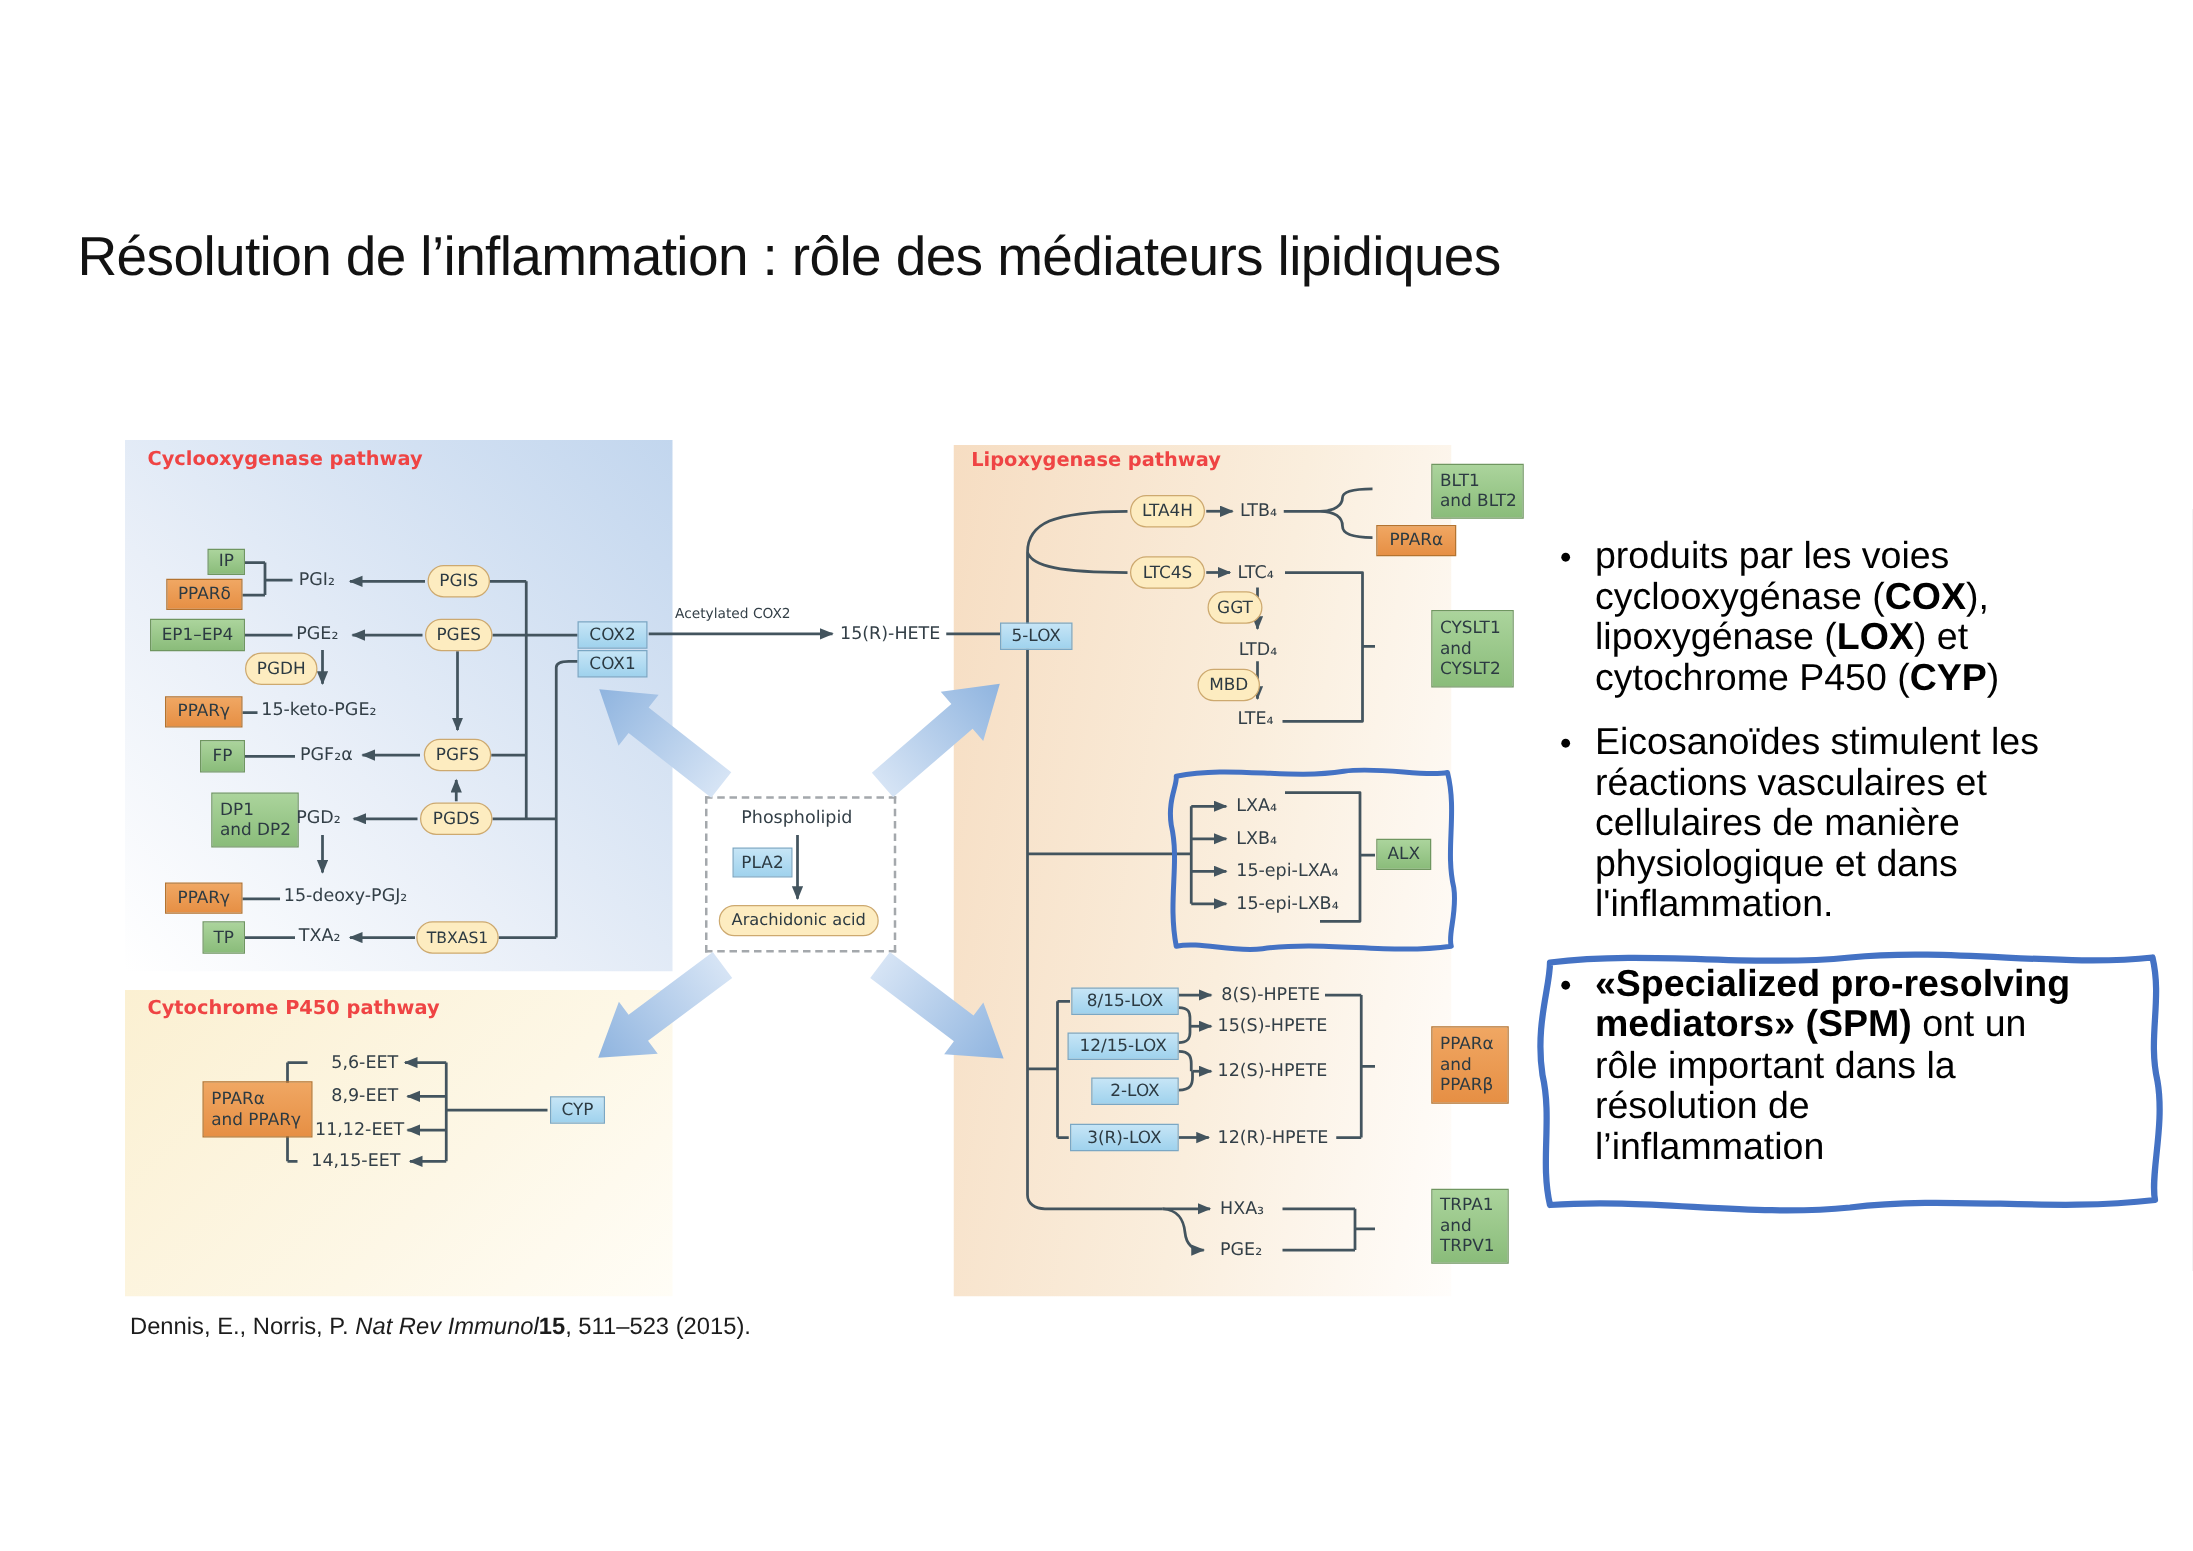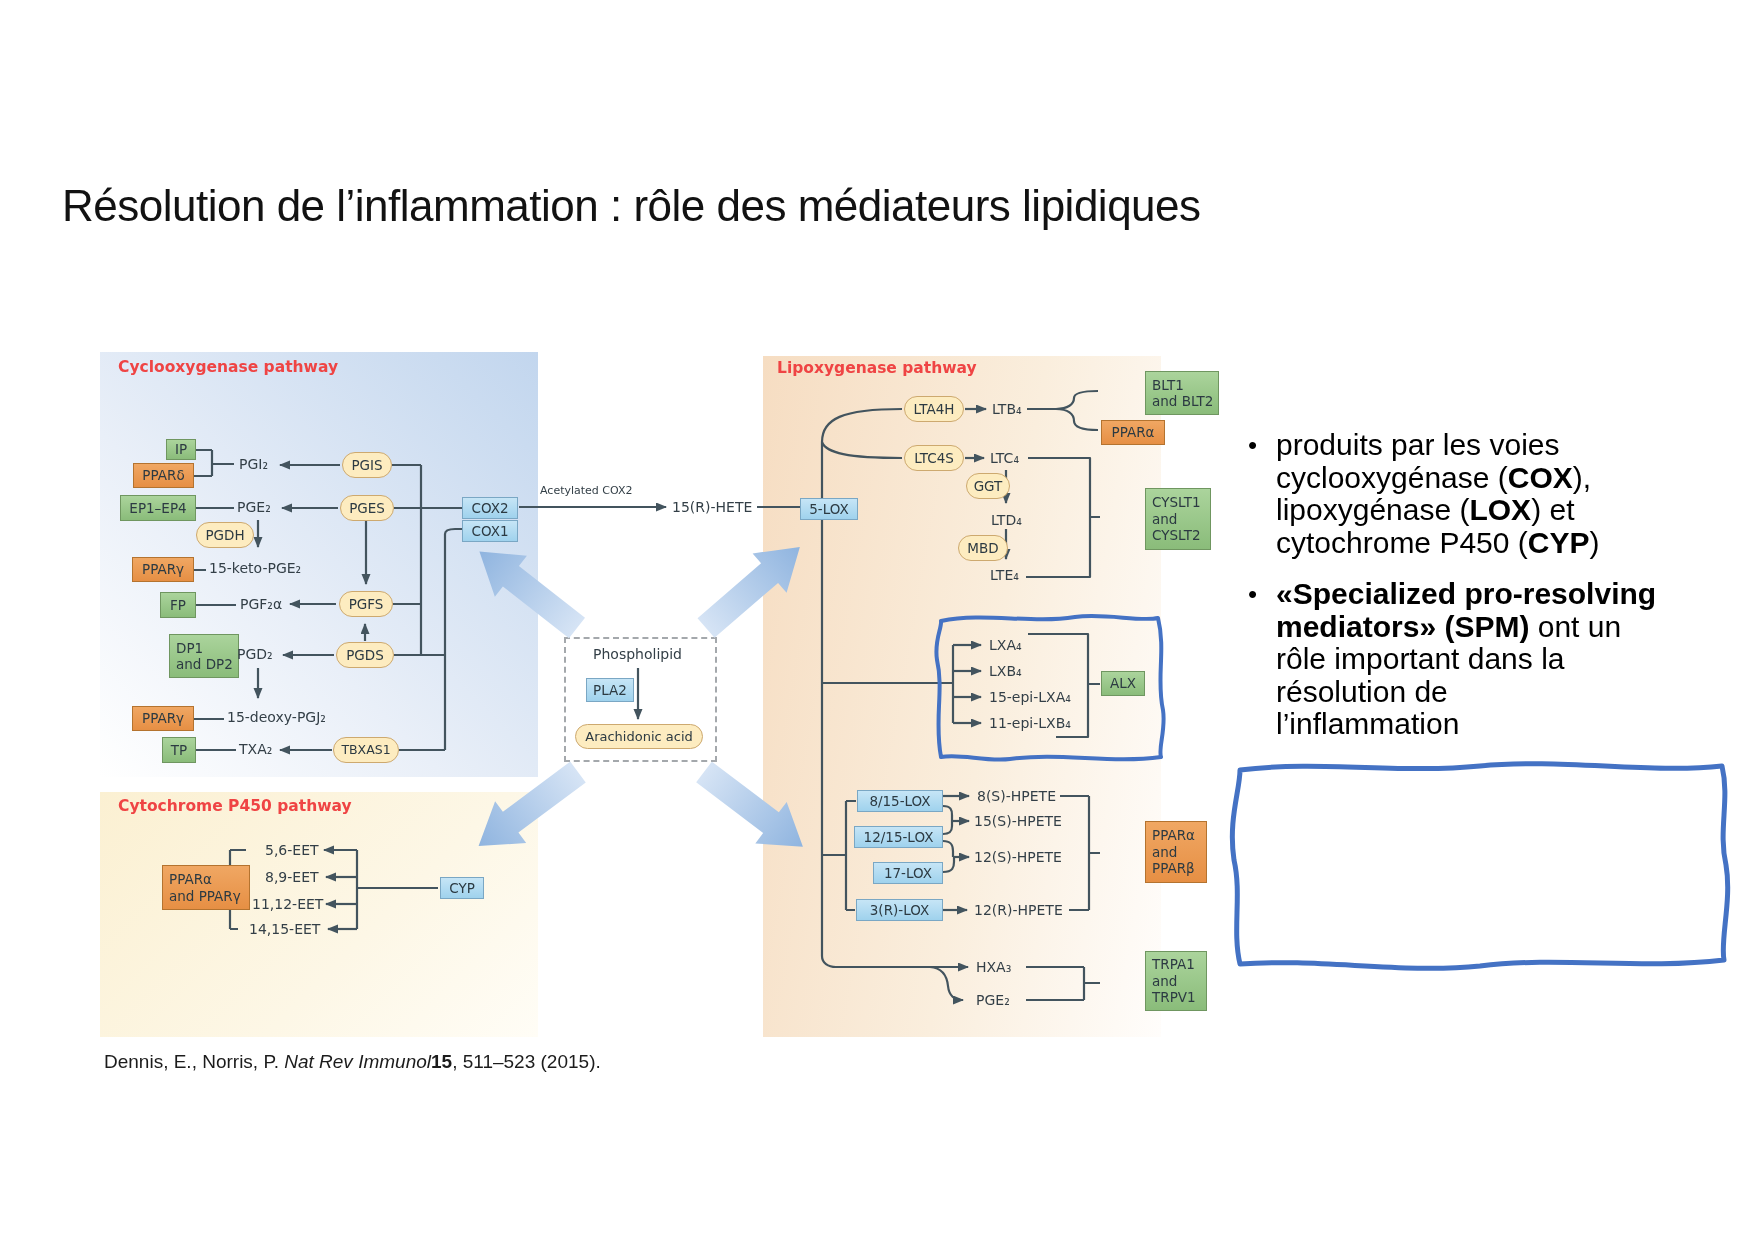--- a/index.html
+++ b/index.html
@@ -193,26 +193,26 @@
   <div class="node green ml" style="left:1101px;top:371px;width:74px;height:44px">BLT1
 and BLT2</div>
   <div class="node orange" style="left:1101px;top:420px;width:64px;height:25px">PPARα</div>
   <div class="node green ml" style="left:1101px;top:488px;width:66px;height:62px">CYSLT1
 and
 CYSLT2</div>
 
   <div class="lbl" style="left:989px;top:637px">LXA₄</div>
   <div class="lbl" style="left:989px;top:663px">LXB₄</div>
   <div class="lbl" style="left:989px;top:689px">15-epi-LXA₄</div>
-  <div class="lbl" style="left:989px;top:715px">11-epi-LXB₄</div>
+  <div class="lbl" style="left:989px;top:715px">15-epi-LXB₄</div>
   <div class="node green" style="left:1101px;top:671px;width:44px;height:25px">ALX</div>
 
   <div class="node blue" style="left:857px;top:790px;width:86px;height:22px">8/15-LOX</div>
   <div class="node blue" style="left:854px;top:826px;width:89px;height:22px">12/15-LOX</div>
-  <div class="node blue" style="left:873px;top:862px;width:70px;height:22px">17-LOX</div>
+  <div class="node blue" style="left:873px;top:862px;width:70px;height:22px">2-LOX</div>
   <div class="node blue" style="left:856px;top:899px;width:87px;height:22px">3(R)-LOX</div>
 
   <div class="lbl" style="left:977px;top:788px">8(S)-HPETE</div>
   <div class="lbl" style="left:974px;top:813px">15(S)-HPETE</div>
   <div class="lbl" style="left:974px;top:849px">12(S)-HPETE</div>
   <div class="lbl" style="left:974px;top:902px">12(R)-HPETE</div>
   <div class="node orange ml" style="left:1101px;top:821px;width:62px;height:62px">PPARα
 and
 PPARβ</div>
 
@@ -228,20 +228,25 @@
   <div class="lbl" style="left:265px;top:869px">8,9-EET</div>
   <div class="lbl" style="left:252px;top:896px">11,12-EET</div>
   <div class="lbl" style="left:249px;top:921px">14,15-EET</div>
   <div class="node blue" style="left:440px;top:877px;width:44px;height:22px">CYP</div>
 
   <div class="bullets">
     <div class="bullet b1"><span>produits par les voies
 cyclooxygénase (</span><span style="font-weight: 700;">COX</span><span>),
 lipoxygénase (</span><span style="font-weight: 700;">LOX</span><span>) et
 cytochrome P450 (</span><span style="font-weight: 700;">CYP</span><span>)</span></div>
+    <div class="bullet b2"><span>Eicosanoïdes stimulent les
+réactions vasculaires et
+cellulaires de manière
+physiologique et dans
+l'inflammation.</span></div>
     <div class="bullet b3"><span style="font-weight: 700;">«Specialized pro-resolving
 mediators»  (SPM)</span><span> ont un
 rôle important dans la
 résolution de
 l’inflammation</span></div>
   </div>
 
   <div class="citation"><span>Dennis, E., Norris, P. </span><span style="font-style: italic;">Nat Rev Immunol</span><span style="font-weight: 700;">15</span><span>, 511–523 (2015).</span></div>
 
 </div>

